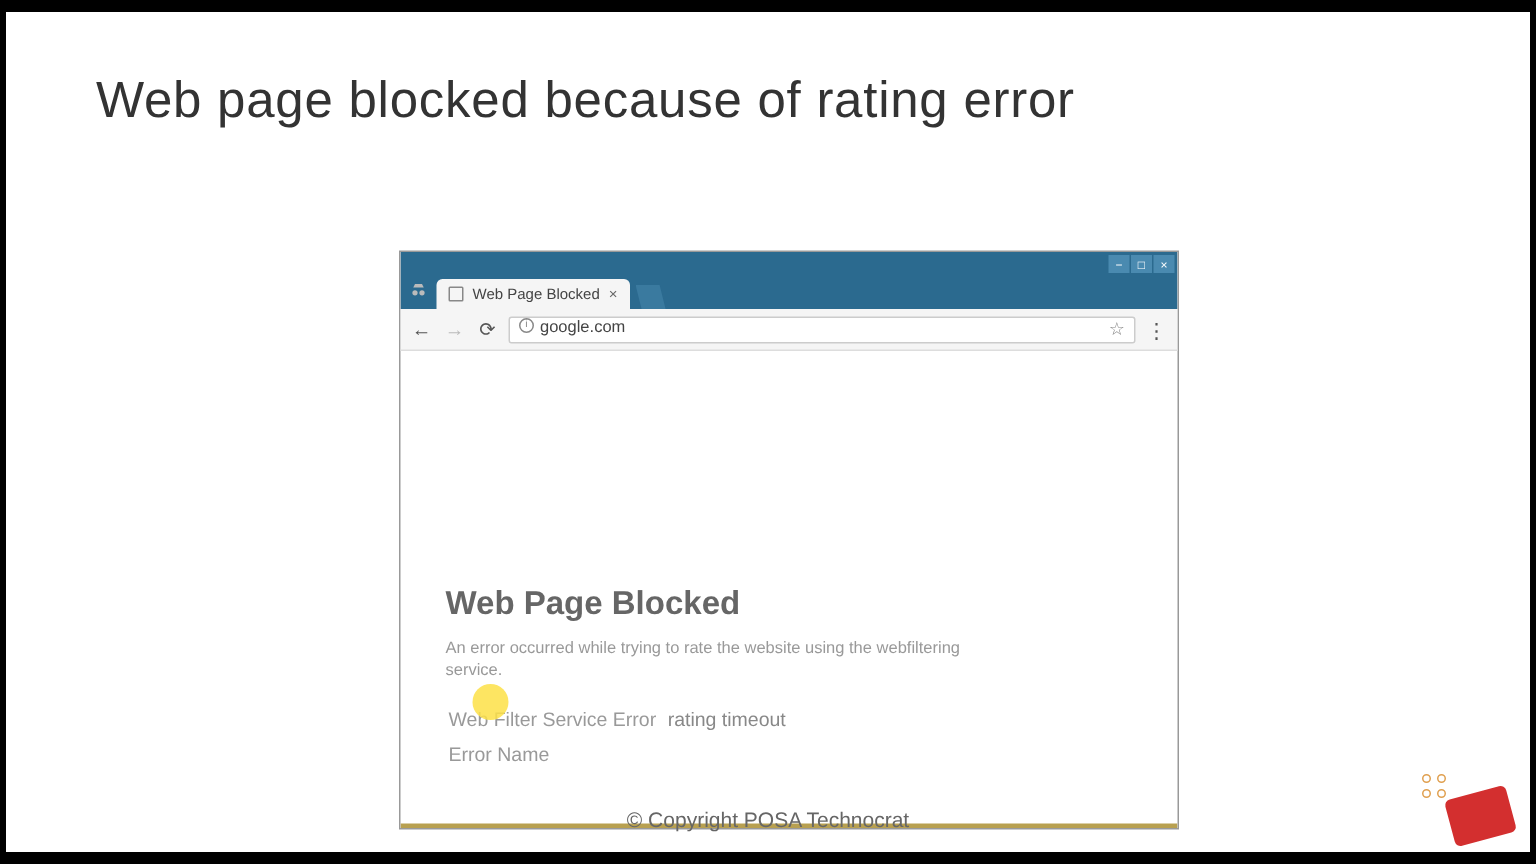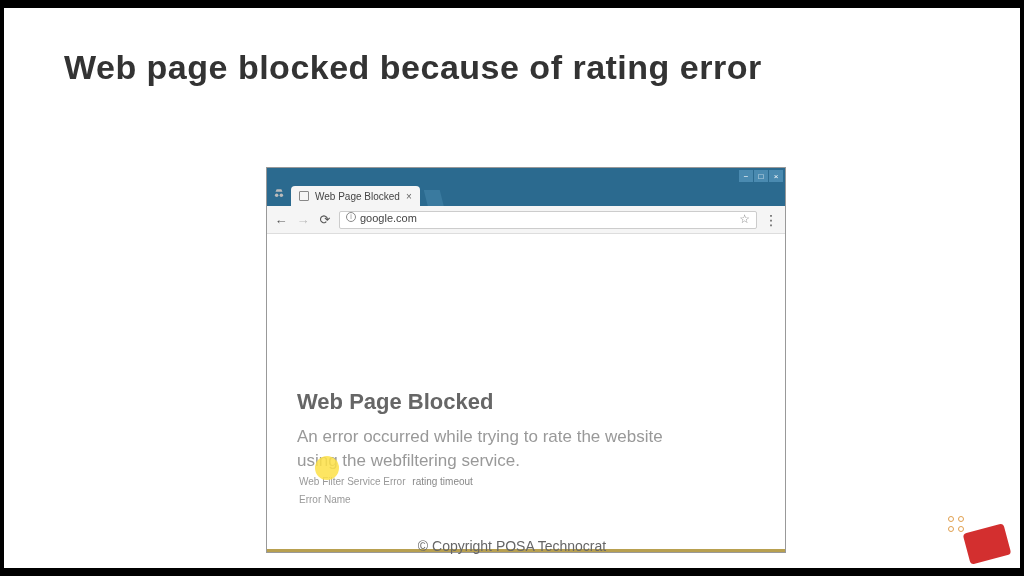--- a/index.html
+++ b/index.html
@@ -14,21 +14,21 @@
     .slide {
       position: absolute;
       top: 8px;
       left: 4px;
       right: 4px;
       bottom: 8px;
       background: #fff;
     }
     .slide-title {
       font-size: 34px;
-      font-weight: 700;
+      font-weight: 400;
       color: #333;
       padding: 40px 0 0 60px;
       letter-spacing: 0.5px;
     }
     .browser-window {
       position: absolute;
       top: 159px;
       left: 262px;
       width: 520px;
       height: 386px;
@@ -167,28 +167,28 @@
       padding: 155px 30px 20px 30px;
       position: relative;
     }
     .blocked-title {
       font-size: 22px;
       font-weight: bold;
       color: #666;
       margin-bottom: 10px;
     }
     .blocked-msg {
-      font-size: 17px;
+      font-size: 11px;
       color: #999;
       line-height: 1.4;
-      margin-bottom: 0;
+      margin-bottom: 12px;
       max-width: 380px;
     }
     .detail-row {
-      font-size: 10px;
+      font-size: 13px;
       color: #999;
       line-height: 1.8;
       padding-left: 2px;
     }
     .detail-label {
       display: inline-block;
     }
     .detail-value {
       color: #888;
       margin-left: 4px;

